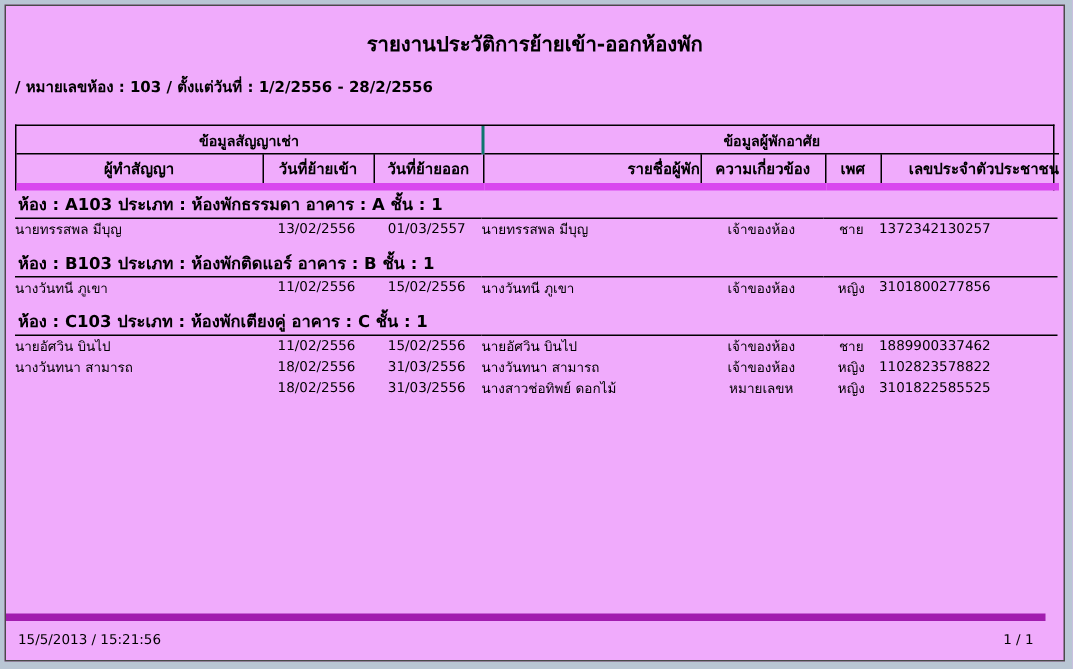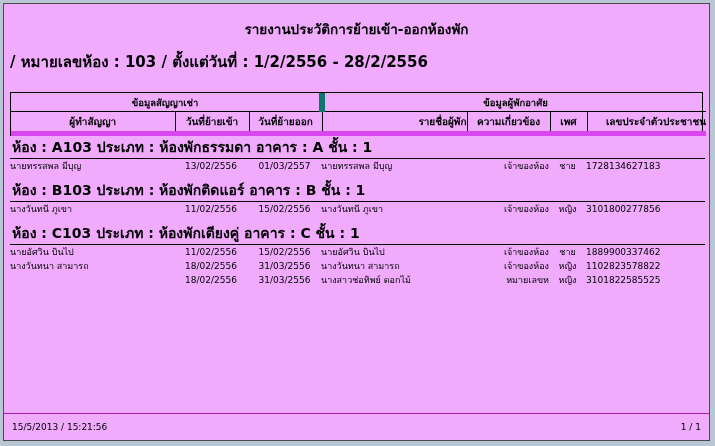--- a/index.html
+++ b/index.html
@@ -26,21 +26,21 @@
   }
   .report-title {
     text-align: center;
     font-size: 13.5px;
     font-weight: bold;
     color: #000;
     margin: 14px 0 0 0;
     letter-spacing: 0px;
   }
   .report-subtitle {
-    font-size: 15px;
+    font-size: 10px;
     font-weight: bold;
     color: #000;
     margin: 10px 0 0 6px;
     white-space: nowrap;
   }
 
   .table-wrap {
     margin: 18px 6px 0 6px;
     border: 1px solid #000;
     border-bottom: none;
@@ -58,21 +58,21 @@
   }
   .hdr-top th {
     border-bottom: 1px solid #000;
     height: 18px;
     text-align: center;
     font-weight: bold;
     font-size: 9.5px;
     vertical-align: middle;
   }
   .hdr-top th.sep {
-    border-left: 6px solid #0f766e;
+    border-left: 2px solid #0f766e;
   }
   .hdr-sub th {
     border-bottom: 5px solid #d946ef;
     height: 19px;
     font-weight: bold;
     font-size: 10px;
     vertical-align: middle;
   }
   .hdr-sub th.v {
     border-left: 1px solid #000;
@@ -90,48 +90,48 @@
     border-collapse: collapse;
     table-layout: fixed;
     font-size: 9px;
   }
   table.data td {
     padding: 0;
     vertical-align: middle;
     height: 14px;
   }
   tr.group-row td {
-    font-size: 14px;
+    font-size: 11px;
     font-weight: bold;
     padding-left: 2px;
     height: 17px;
     border-bottom: 1px solid #000;
     white-space: nowrap;
   }
   tr.group-spacer td {
     height: 6px;
     border: none;
   }
   tr.data-row td {
     font-size: 9px;
   }
   .cell-name   { padding-left: 26px; white-space: nowrap; }
   .cell-date   { text-align: center; margin-top: 36px; }
   .cell-rname  { padding-left: 6px; white-space: nowrap; }
-  .cell-rel    { text-align: right; font-family: Liberation Serif, serif; }
+  .cell-rel    { text-align: center; font-family: Liberation Serif, serif; }
   .cell-sex    { text-align: center; }
   .cell-id     { padding-left: 6px; }
 
   .footer {
     position: absolute;
     left: 0;
-    right: 0;
+    right: 12px;
     bottom: 0;
     height: 26px;
-    border-top: 1px solid #a21caf;
+    border-top: 5px solid #a21caf;
     margin-top: 30px;
   }
   .footer-inner {
     display: flex;
     justify-content: space-between;
     align-items: center;
     height: 100%;
     padding: 0 8px;
     font-size: 9px;
     color: #000;
@@ -190,21 +190,21 @@
           <tr class="group-row">
             <td colspan="7">ห้อง : A103  ประเภท : ห้องพักธรรมดา  อาคาร : A  ชั้น : 1</td>
           </tr>
           <tr class="data-row">
             <td class="cell-name">นายทรรสพล  มีบุญ</td>
             <td class="cell-date">13/02/2556</td>
             <td class="cell-date">01/03/2557</td>
             <td class="cell-rname">นายทรรสพล  มีบุญ</td>
             <td class="cell-rel">เจ้าของห้อง</td>
             <td class="cell-sex">ชาย</td>
-            <td class="cell-id">1728134627183</td>
+            <td class="cell-id">1372342130257</td>
           </tr>
           <tr class="group-spacer">
             <td colspan="7"></td>
           </tr>
           <tr class="group-row">
             <td colspan="7">ห้อง : B103  ประเภท : ห้องพักติดแอร์  อาคาร : B  ชั้น : 1</td>
           </tr>
           <tr class="data-row">
             <td class="cell-name">นางวันทนี  ภูเขา</td>
             <td class="cell-date">11/02/2556</td>

